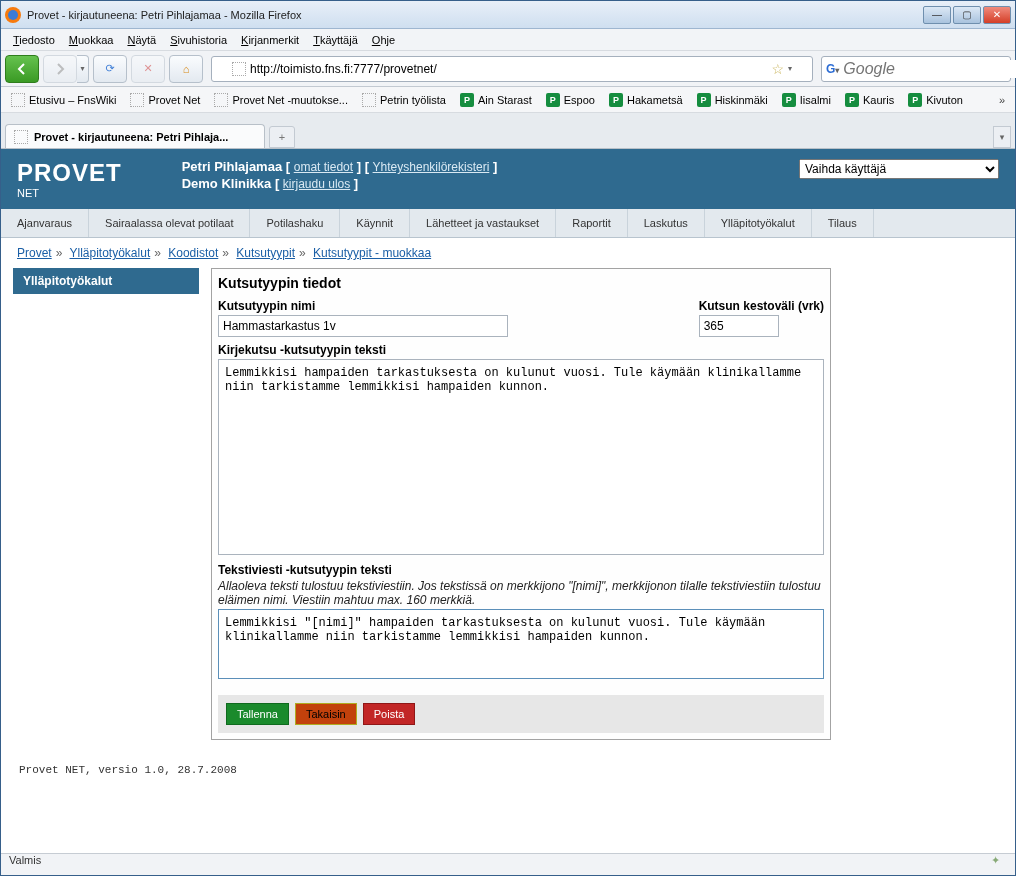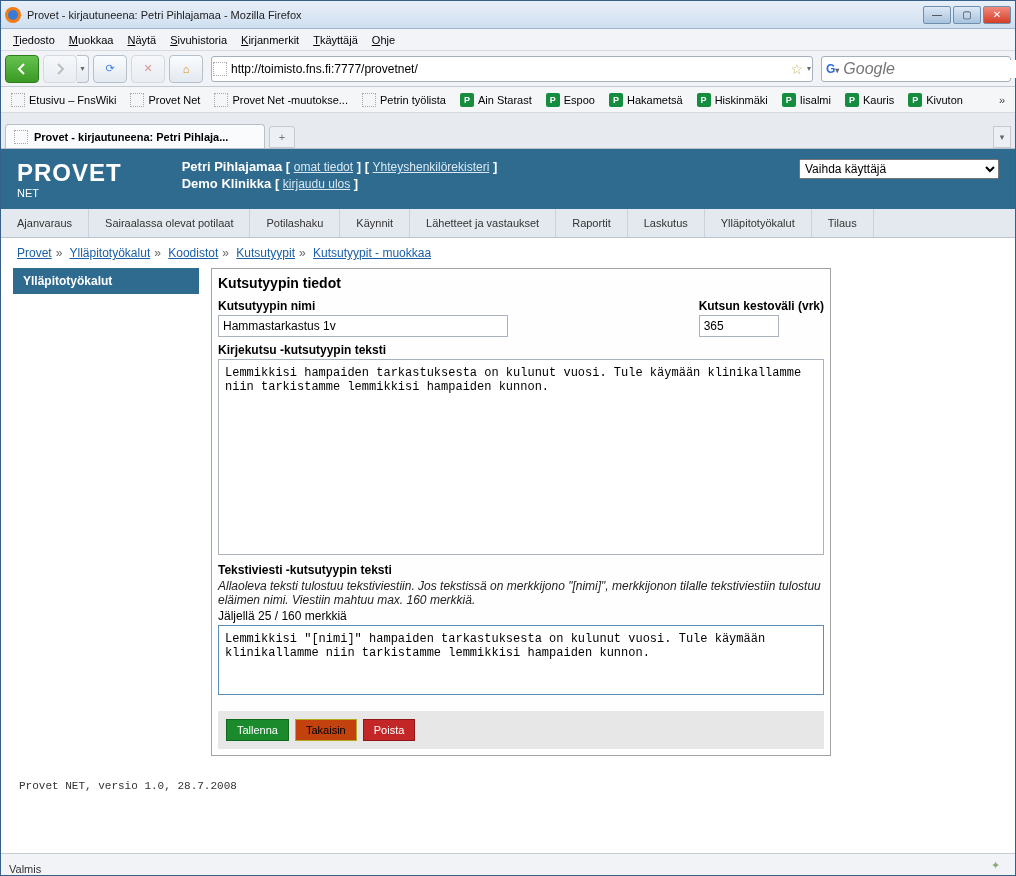--- a/index.html
+++ b/index.html
@@ -17,21 +17,21 @@
 .menubar { height: 22px; background: #f2f4f7; display: flex; align-items: center; padding: 0 6px; gap: 2px; border-bottom: 1px solid #d7dbe0; }
 .menubar .menu-item { padding: 2px 6px; cursor: default; }
 .menubar .menu-item u { text-decoration: underline; }
 
 .navbar { height: 36px; background: #f1f3f6; display: flex; align-items: center; padding: 0 4px; gap: 4px; border-bottom: 1px solid #c2c9d1; }
 .nav-btn { width: 34px; height: 28px; border: 1px solid #b6c0cb; border-radius: 4px; background: linear-gradient(#fafcfe, #e3e9f0); display:flex; align-items:center; justify-content:center; color:#555; }
 .nav-btn.back { background: linear-gradient(#66c24f, #3a9a24); color:#fff; border-color:#2e7d1c; }
 .nav-btn.forward { opacity: 0.5; }
 .nav-btn svg { width:16px; height:16px; }
 .nav-dd { width:12px; height:28px; border:1px solid #b6c0cb; border-left:none; border-radius:0 4px 4px 0; background:linear-gradient(#fafcfe,#e3e9f0); display:flex; align-items:center; justify-content:center; color:#666; font-size:8px; margin-left:-4px;}
-.urlbar { flex: 1; height: 26px; border: 1px solid #a5b0bd; border-radius: 3px; background: #fff; display: flex; align-items: center; padding: 0 1px; gap: 4px; margin: 0 4px; justify-content: space-between; }
+.urlbar { flex: 1; height: 26px; border: 1px solid #a5b0bd; border-radius: 3px; background: #fff; display: flex; align-items: center; padding: 0 20px; gap: 4px; margin: 0 4px; justify-content: space-between; }
 .urlbar .page-icon { width:14px; height:14px; border:1px dotted #aaa; }
 .urlbar input { flex: 1; border: none; outline: none; font-size: 12px; }
 .urlbar .star { color: #c8b45a; font-size: 14px; }
 .urlbar .dd { color:#666; font-size:8px; }
 .searchbar { width: 190px; height: 26px; border: 1px solid #a5b0bd; border-radius: 3px; background: #fff; display: flex; align-items: center; padding: 0 4px; gap: 4px; }
 .searchbar .g-icon { font-weight: bold; font-size: 12px; }
 .searchbar .g-icon .gb{color:#2b6cd4;}
 .searchbar input { flex:1; border:none; outline:none; font-style:italic; color:#888; font-size:16px;}
 .searchbar .mag { color:#5576a2; font-size:13px; }
 
@@ -79,21 +79,21 @@
 .hint { font-style: italic; font-size: 12px; color: #222; margin: 2px 0; }
 .counter { font-size: 12px; margin-bottom: 2px; }
 .btn-row { background: #e7e7e7; padding: 8px; margin-top: 14px; display: flex; gap: 6px; }
 .btn { padding: 4px 10px; font-size: 11px; border: 1px solid #555; color: #fff; cursor: pointer; }
 .btn.save { background: #1a8a2c; border-color:#0f6a1e; }
 .btn.back { background: #c2410c; color: #000; border-color:#b0ab20; }
 .btn.delete { background: #c22626; border-color:#8f1717; }
 
 .footer-version { padding: 12px 18px; font-family: "Courier New", monospace; font-size: 11px; color: #333; }
 
-.statusbar { height: 22px; background: #f1f3f6; border-top: 1px solid #c6ccd3; display: flex; align-items: flex-end; padding: 0 8px; }
+.statusbar { height: 22px; background: #f1f3f6; border-top: 1px solid #c6ccd3; display: flex; align-items: flex-start; padding: 0 8px; }
 .statusbar .status-text { flex: 1; color: #333; }
 .statusbar .status-icon { width:16px; height:16px; color:#8a7; }
 </style>
 </head>
 <body>
 
 <div class="window">
 
   <div class="titlebar">
     <div class="ff-icon"></div>
@@ -261,23 +261,20 @@
             <label>Kutsun kestoväli (vrk)</label>
             <input type="text" style="width: 80px;" value="365">
           </div>
         </div>
 
         <div class="section-label">Kirjekutsu -kutsutyypin teksti</div>
         <textarea class="textarea" rows="13" style="">Lemmikkisi hampaiden tarkastuksesta on kulunut vuosi. Tule käymään klinikallamme niin tarkistamme lemmikkisi hampaiden kunnon.</textarea>
 
         <div class="section-label">Tekstiviesti -kutsutyypin teksti</div>
         <div class="hint">Allaoleva teksti tulostuu tekstiviestiin. Jos tekstissä on merkkijono "[nimi]", merkkijonon tilalle tekstiviestiin tulostuu eläimen nimi. Viestiin mahtuu max. 160 merkkiä.</div>
-        <div class="counter">
-          <span>Jäljellä </span><span>25</span><span> / 160 merkkiä</span>
-        </div>
         <textarea class="textarea" rows="4" style="border-color: rgb(91, 143, 185);">Lemmikkisi "[nimi]" hampaiden tarkastuksesta on kulunut vuosi. Tule käymään klinikallamme niin tarkistamme lemmikkisi hampaiden kunnon.</textarea>
 
         <div class="btn-row">
           <button class="btn save">Tallenna</button>
           <button class="btn back">Takaisin</button>
           <button class="btn delete">Poista</button>
         </div>
       </div>
     </div>
 

